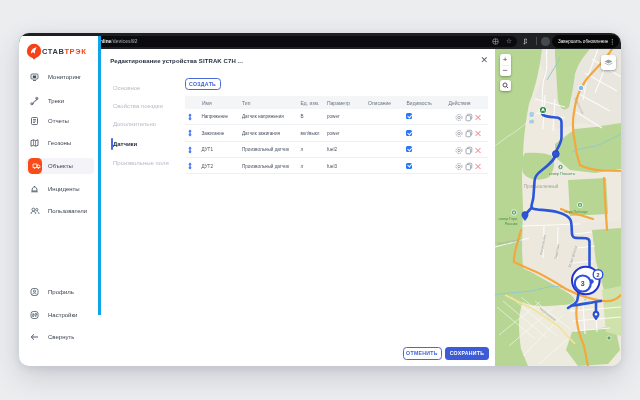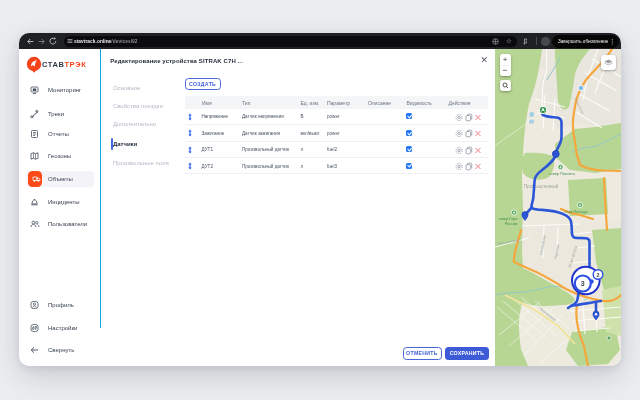--- a/index.html
+++ b/index.html
@@ -13,21 +13,21 @@
   }
   
   .topbar { position:absolute; left:0; top:0; width:100%; height:16px; background:#1f2023; }
   .urlpill { position:absolute; left:45px; top:2.5px; width:453px; height:11px; background:#0b0b0d; border-radius:6px; }
   .urltext { position:absolute; left:10px; top:3px; font-size:4.8px; font-weight:bold; color:#eceef0; white-space:nowrap; letter-spacing:.05px; }
   .urltext span { color:#8d9095; }
   .updbtn { position:absolute; left:533px; top:1.5px; width:67px; height:13px; background:#060607; border-radius:7px; }
   .updbtn .t { position:absolute; left:6px; top:4px; font-size:4.6px; color:#f0f1f2; white-space:nowrap; }
   .updbtn .d { position:absolute; right:3.5px; top:3px; font-size:6.5px; color:#e9eaec; }
   
-  .sidebar { position:absolute; left:0; top:16px; width:81.5px; height:279px; background:#fff; border-right:1px solid #0ea5e9; }
+  .sidebar { position:absolute; left:0; top:3px; width:81.5px; height:279px; background:#fff; border-right:3px solid #0ea5e9; }
   .mitem { position:absolute; left:0; width:81.5px; height:16px; }
   .mitem .txt { position:absolute; left:29px; top:50%; transform:translateY(-50%); font-size:6px; color:#39414f; white-space:nowrap; }
   .mitem svg { position:absolute; left:11px; top:50%; transform:translateY(-50%); }
   .sel-bg { position:absolute; left:7px; width:68px; height:15.5px; background:#f3f3f8; border-radius:4px; }
   .orangebox { position:absolute; left:9px; width:14px; height:15.5px; background:#fb4a17; border-radius:4.5px; }
   
   .dialog { position:absolute; left:82.5px; top:16px; width:393.5px; height:317px; background:#fff; }
   .dtitle { position:absolute; left:8.8px; top:8.8px; font-size:6px; font-weight:bold; color:#252e3e; letter-spacing:.1px; }
   .dclose { position:absolute; left:379px; top:7.5px; font-size:9px; color:#555b66; line-height:7px; }
   .tab { position:absolute; left:11.4px; font-size:6px; color:#b5bbc5; white-space:nowrap; }

